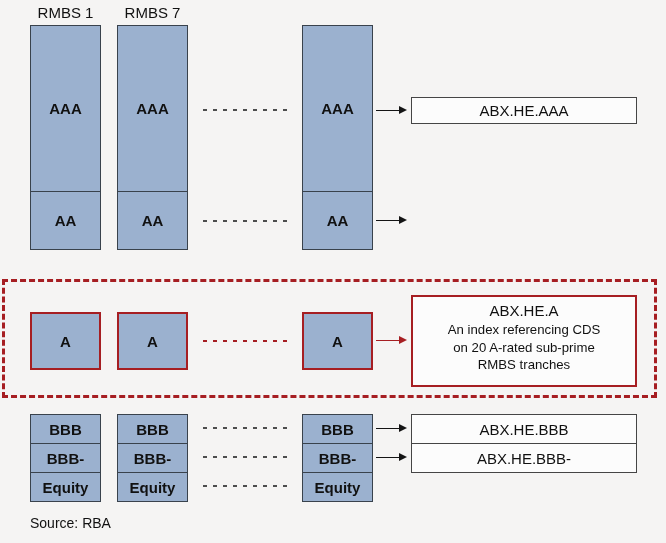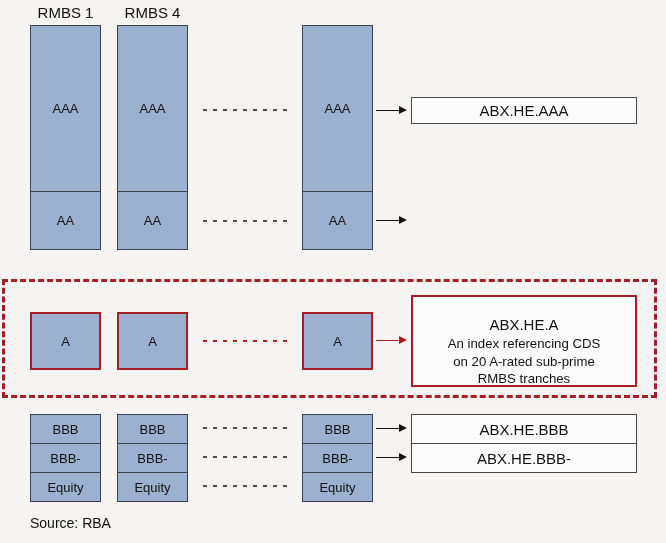--- a/index.html
+++ b/index.html
@@ -24,34 +24,35 @@
   .col-label{
     position:absolute;top:3px;height:19px;
     display:flex;align-items:center;justify-content:center;
     font-size:15px;white-space:nowrap;
   }
   .cell{
     position:absolute;box-sizing:border-box;
     background:var(--tranche-fill);
     border:1px solid var(--tranche-border);
     display:flex;align-items:center;justify-content:center;
-    font-size:13px;
+    font-size:15px;
+    font-weight:bold;
   }
   .cell.red-cell{border:2px solid var(--highlight-red);}
   .index-box{
     position:absolute;box-sizing:border-box;left:411px;width:226px;
     background:var(--index-box-bg);
     border:1px solid var(--index-box-border);
     display:flex;align-items:center;justify-content:center;
     font-size:15px;
   }
   .index-box.red-box{
     border:2px solid var(--highlight-red);
     flex-direction:column;justify-content:flex-start;
-    padding-top:18px;text-align:center;
+    padding-top:4px;text-align:center;
   }
   .index-title{font-size:15px;line-height:1.35;}
   .index-desc{font-size:13.2px;line-height:1.33;white-space:pre-line;}
   .dash{
     position:absolute;left:203px;width:84px;height:2px;
     background:repeating-linear-gradient(90deg,var(--connector-gray) 0 4px,transparent 4px 10px);
   }
   .dash.red-dash{
     background:repeating-linear-gradient(90deg,var(--highlight-red) 0 4px,transparent 4px 10px);
   }
@@ -71,21 +72,21 @@
   .arrow.red-arrow .shaft{background:var(--highlight-red);}
   .arrow.red-arrow .head{border-left-color:var(--highlight-red);}
   .source{position:absolute;left:30px;top:515px;font-size:14px;}
 </style>
 </head>
 <body>
 
 <div class="canvas">
 
   <div class="col-label" style="left:20px;width:91px;">RMBS 1</div>
-  <div class="col-label" style="left:107px;width:91px;">RMBS 4</div>
+  <div class="col-label" style="left:107px;width:91px;">RMBS 7</div>
 
   <div class="cell" style="left:30px;top:25px;width:71px;height:167px;">AAA</div>
   <div class="cell" style="left:30px;top:191px;width:71px;height:59px;">AA</div>
   <div class="cell red-cell" style="left:30px;top:312px;width:71px;height:58px;">A</div>
   <div class="cell" style="left:30px;top:414px;width:71px;height:30px;">BBB</div>
   <div class="cell" style="left:30px;top:443px;width:71px;height:30px;">BBB-</div>
   <div class="cell" style="left:30px;top:472px;width:71px;height:30px;">Equity</div>
 
   <div class="cell" style="left:117px;top:25px;width:71px;height:167px;">AAA</div>
   <div class="cell" style="left:117px;top:191px;width:71px;height:59px;">AA</div>

